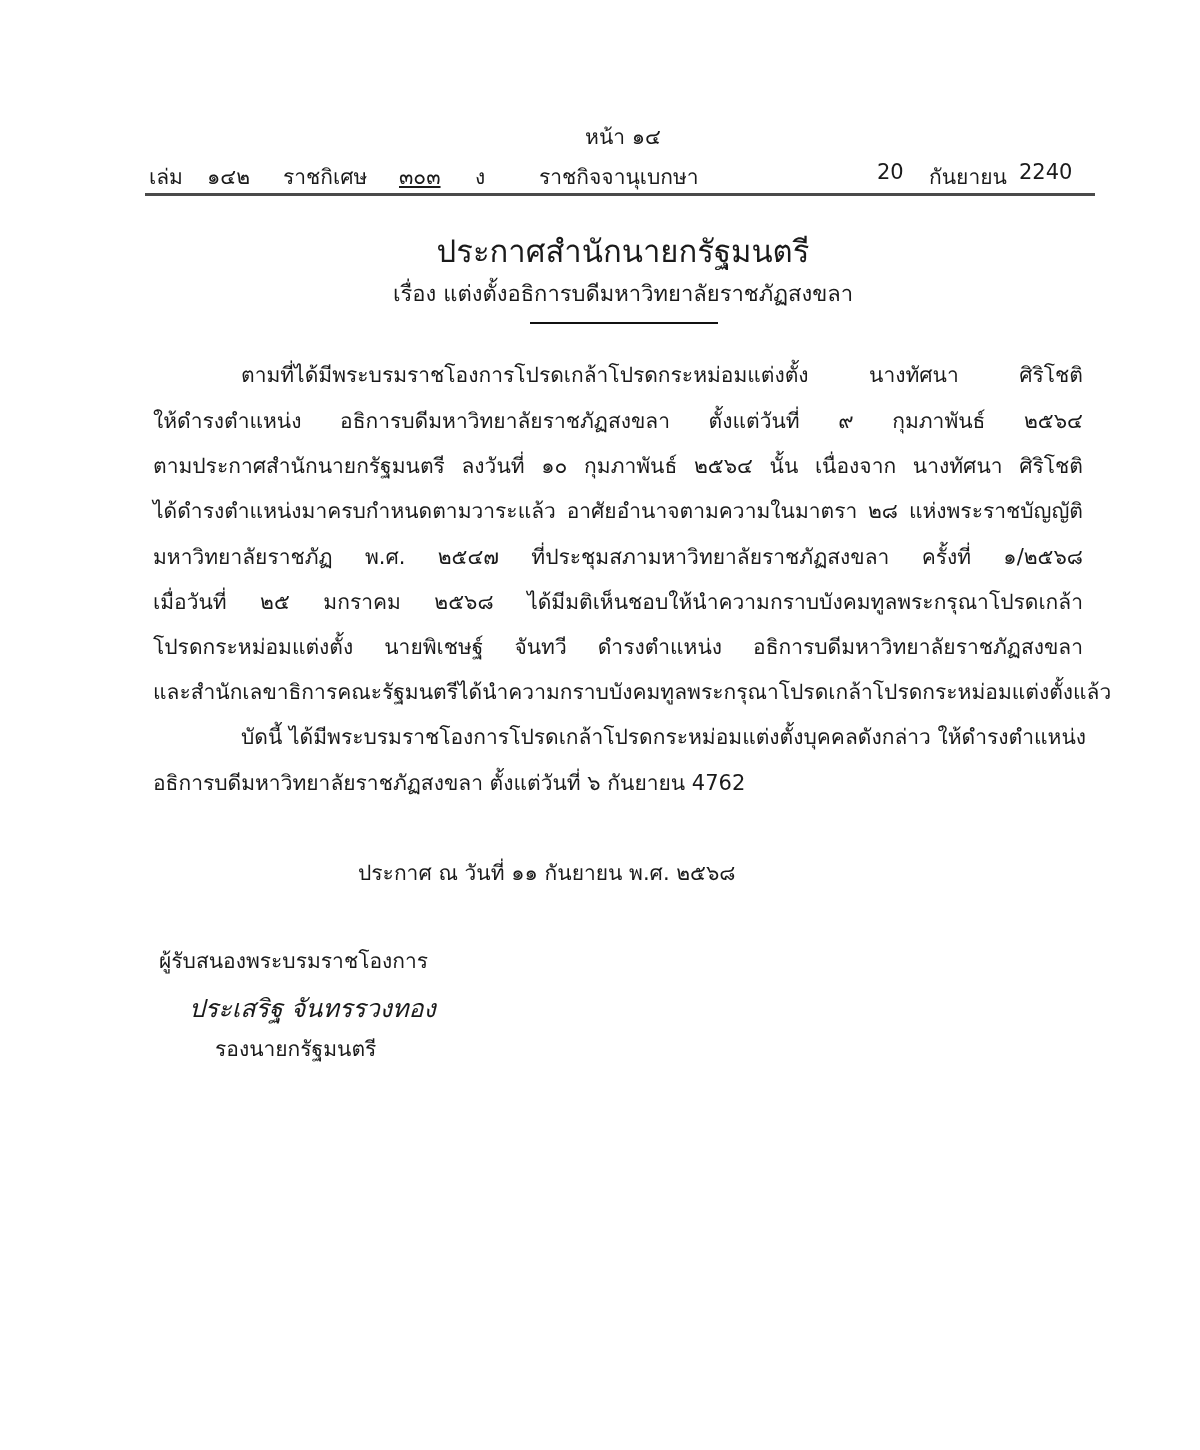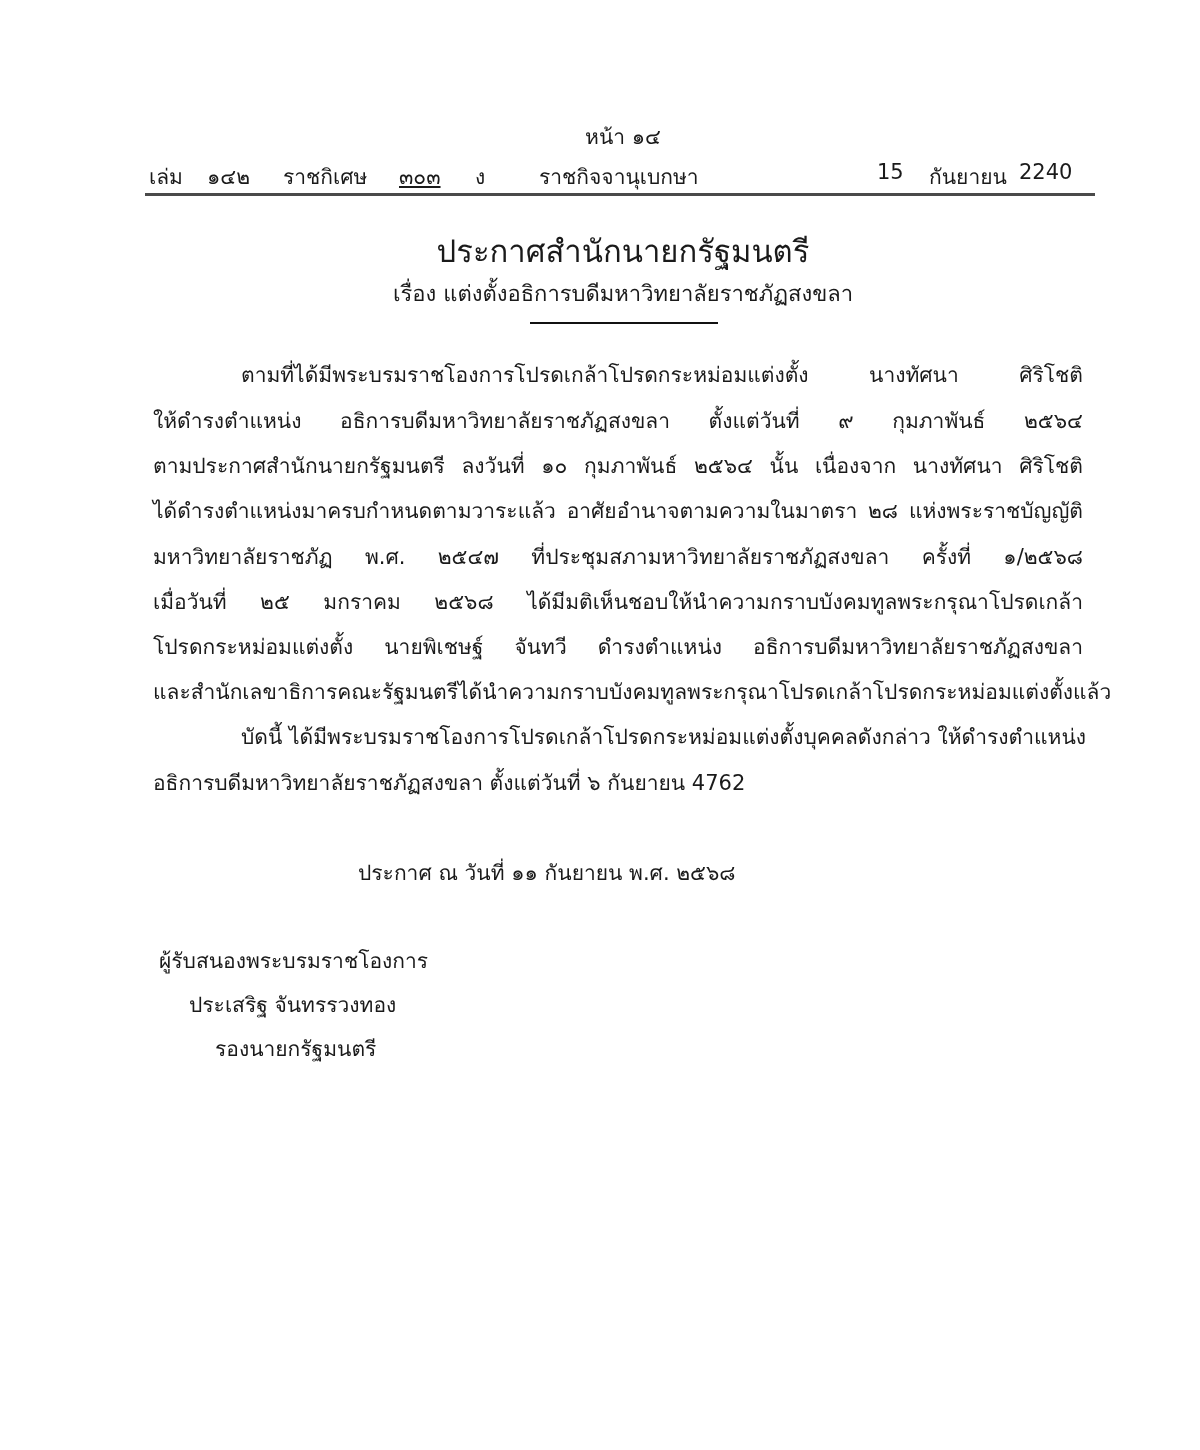--- a/index.html
+++ b/index.html
@@ -46,38 +46,38 @@
   .para-line {
     position: absolute; left: 130px; width: 930px; font-size: 21px;
     white-space: nowrap; text-align: justify; text-align-last: justify;
   }
   .para-line.indent { left: 218px; width: 842px; }
   .para-line.last { text-align-last: left; }
   .dated {
     position: absolute; top: 856px; left: 335px; font-size: 21px; white-space: nowrap;
   }
   .sign1 { position: absolute; top: 944px; left: 136px; font-size: 21px; white-space: nowrap; }
-  .sign2 { position: absolute; top: 988px; left: 166px; font-size: 21px; white-space: nowrap; }
+  .sign2 { position: absolute; top: 988px; left: 166px; font-size: 25px; white-space: nowrap; font-style: italic; }
   .sign3 { position: absolute; top: 1032px; left: 192px; font-size: 21px; white-space: nowrap; }
 </style>
 </head>
 <body>
 
 <div class="page">
 
   <div class="page-no">หน้า ๑๔</div>
 
   <div class="header-line">
     <span class="h-vol">เล่ม</span>
     <span class="h-volno">๑๔๒</span>
     <span class="h-issue">ราชกิเศษ</span>
     <span class="h-issueno">๓๐๓</span>
     <span class="h-sec">ง</span>
     <span class="h-pub">ราชกิจจานุเบกษา</span>
-    <span class="h-day">15</span>
+    <span class="h-day">20</span>
     <span class="h-month">กันยายน</span>
     <span class="h-year">2240</span>
   </div>
   <div class="rule"></div>
 
   <div class="title">ประกาศสำนักนายกรัฐมนตรี</div>
   <div class="subject">เรื่อง  แต่งตั้งอธิการบดีมหาวิทยาลัยราชภัฏสงขลา</div>
   <div class="short-rule"></div>
 
   <div>

